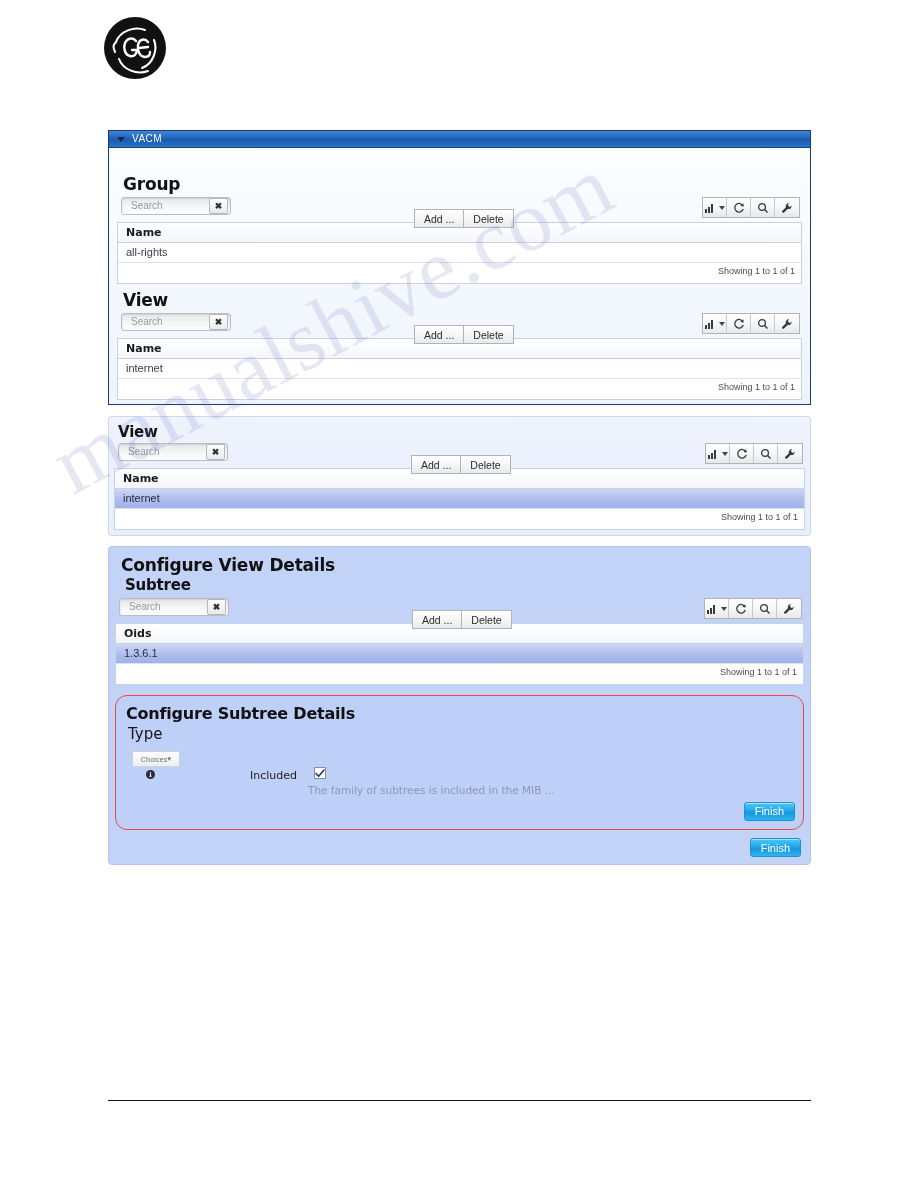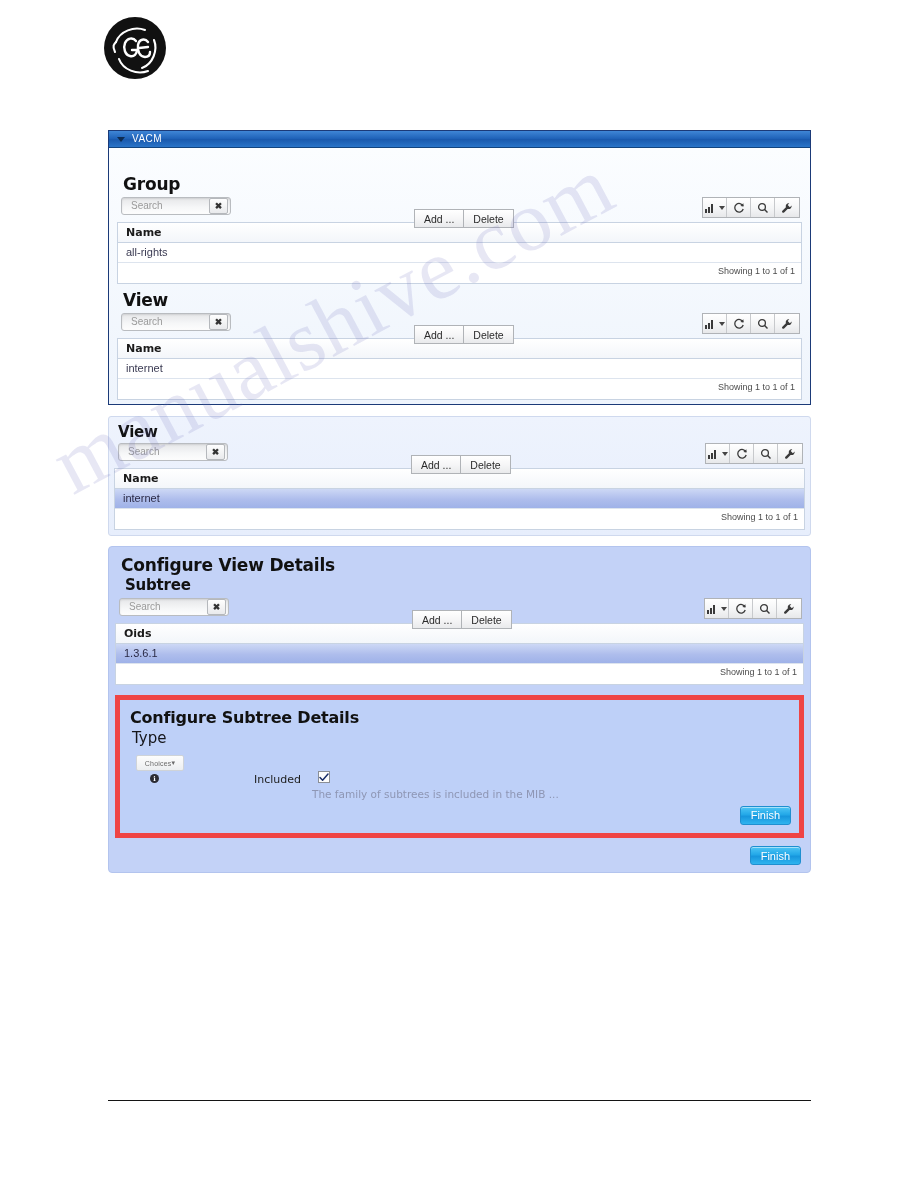--- a/index.html
+++ b/index.html
@@ -224,22 +224,22 @@
     box-sizing: border-box;
   }
   .panel-blue {
     background: #c3d2f7;
     border: 1px solid #b3c4ee;
     border-radius: 4px;
     box-sizing: border-box;
   }
   .panel-blue2 {
     background: #bed0f8;
-    border: 5px solid #ef4444;
-    border-radius: 0;
+    border: 1px solid #ef4444;
+    border-radius: 12px;
     box-sizing: border-box;
   }
 
   .subhead {
     font-family: "DejaVu Sans", sans-serif;
     font-size: 15px;
     color: #16161b;
     margin: 2px 0 4px 4px;
     font-weight: normal;
   }

